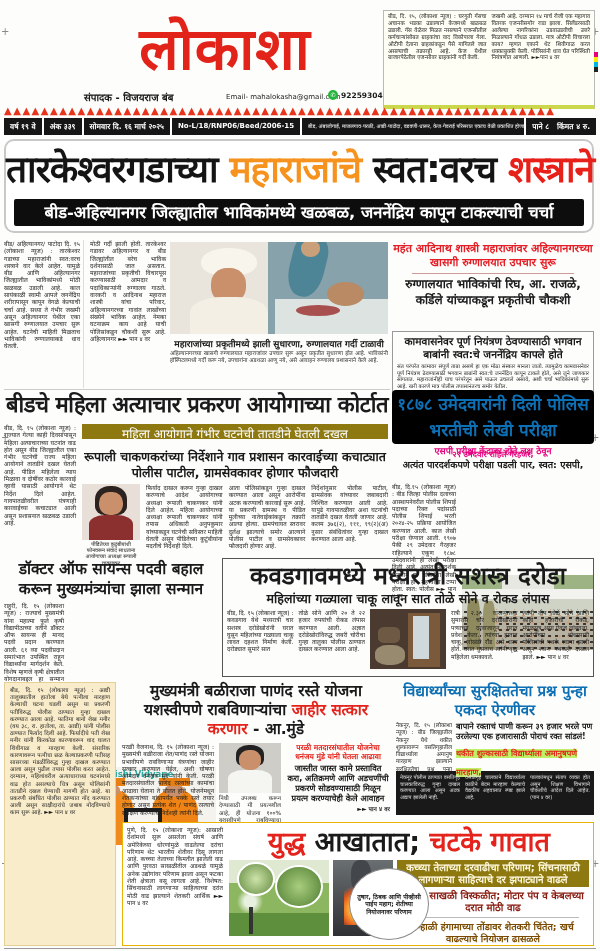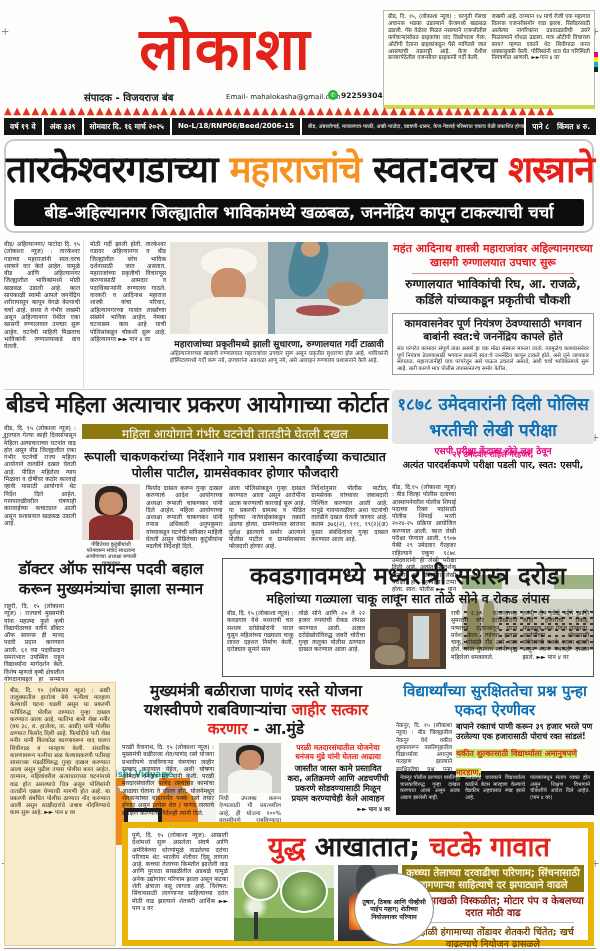--- a/index.html
+++ b/index.html
@@ -42,38 +42,38 @@
   .colrule{border-right:1px solid #ddd;padding-right:3px}
   .ph{position:relative;overflow:hidden;background:#ddd}
   .leadphoto{left:170px;top:242px;width:218px;height:92px}
   .leadcapb{left:170px;top:337px;width:218px;font-size:9px;font-weight:bold;text-align:center}
   .leadcaps{left:170px;top:350px;width:218px;height:36px;font-size:5.6px;line-height:6.8px;
             text-align:justify;color:#333}
   .panel{left:392px;top:242px;width:202px}
   .panel .pr{color:#e41e26;font-size:11px;font-weight:bold;text-align:center;line-height:14px}
   .panel .sep{border-top:1px solid #cf9a9a;margin:3px 20px}
   .panel .pb{font-size:12px;font-weight:bold;text-align:center;line-height:15.5px;margin-top:2px}
-  .panel .pbox{margin-top:5px;border:1px solid #999;padding:3px 4px}
+  .panel .pbox{margin-top:23px;border:1px solid #999;padding:3px 4px}
   .panel .bh{font-size:10.5px;font-weight:bold;text-align:center;line-height:13px}
   .panel .bt{font-size:5.4px;line-height:6.6px;text-align:justify;color:#222;margin-top:2px}
   .hline{border-top:1px solid #ccc}
   
   .comhead{left:4px;top:392px;width:386px;font-size:22px;font-weight:800;text-align:center;
            line-height:26px;letter-spacing:-0.5px;white-space:nowrap}
   .comintro{left:4px;top:424px;width:72px;height:134px}
   .kicker{left:82px;top:424px;width:306px;height:15px;background:#8d7910;color:#fff;font-size:12px;
           font-weight:normal;text-align:center;line-height:21px}
   .comsub{left:82px;top:449px;width:306px;font-size:12.5px;font-weight:bold;text-align:center;line-height:16px}
   .comphotow{left:82px;top:484px;width:58px}
   .comphoto{width:58px;height:56px}
   .comcap{font-size:5.2px;line-height:6.2px;text-align:center;color:#222;margin-top:1px}
   .comcols{left:146px;top:484px;width:242px;height:76px;display:flex;gap:6px}
   .comcols div{flex:1}
   
-  .polhead{left:392px;top:390px;width:202px;height:54px;background:#e5e5e5;border-radius:4px;
+  .polhead{left:392px;top:390px;width:202px;height:54px;background:#000000;border-radius:4px;
            color:#0d6fb4;font-size:17px;font-weight:800;text-align:center;line-height:26px;padding-top:1px;box-sizing:border-box}
   .pols1{left:392px;top:448px;width:202px;color:#e5007d;font-size:8px;font-weight:bold;text-align:center}
   .pols2{left:392px;top:458px;width:202px;font-size:9.5px;font-weight:bold;text-align:center}
   .pols3{left:392px;top:444px;width:202px;color:#e5007d;font-size:9px;font-weight:bold;text-align:center}
   .polcol{left:392px;top:483px;width:64px;height:75px}
   .polphoto{left:462px;top:483px;width:132px;height:75px}
   
   .dochead{left:4px;top:560px;width:214px;font-size:15.5px;font-weight:800;text-align:center;line-height:19.5px}
   .doccol{left:4px;top:602px;width:60px;height:76px}
   .docphoto{left:70px;top:600px;width:146px;height:78px}
@@ -102,21 +102,21 @@
   .stuh{color:#0d6fb4;font-size:15px;font-weight:800;text-align:center;line-height:18.5px}
   .sturow{display:flex;gap:4px;margin-top:3px;height:46px}
   .stucol{width:56px;font-size:5.6px}
   .stub{flex:1}
   .sb1{font-size:8px;font-weight:bold;line-height:9.6px}
   .shl{background:#bef264;color:#e4241c;font-size:8px;font-weight:bold;line-height:9.6px}
   .sb2{font-size:8px;font-weight:bold;line-height:9.6px}
   .studark{margin-top:3px;background:#191919;color:#ddd;padding:3px 4px;display:flex;gap:5px;height:38px}
   .studark div{flex:1;font-size:5.2px;line-height:6.5px;text-align:justify}
   
-  .warbox{left:122px;top:822px;width:472px;height:124px;border:6px solid #eab308;padding:3px 4px;
+  .warbox{left:122px;top:822px;width:472px;height:124px;border:1px solid #eab308;padding:3px 4px;
           box-sizing:border-box;display:flex;gap:6px;background:#fff}
   .warcol{width:96px;flex:none}
   .warmain{flex:1;position:relative}
   .warhead{font-size:27px;font-weight:800;text-align:center;line-height:32px;white-space:nowrap}
   .warrow{display:flex;gap:4px;margin-top:2px}
   .wimg1{width:100px;height:76px;flex:none}
   .wimg2{width:60px;height:76px;flex:none}
   .warright{flex:1}
   .gold{background:#8d7910;color:#fdf6d8;font-size:10px;font-weight:bold;text-align:center;
         line-height:11.5px;padding:2px 3px}

